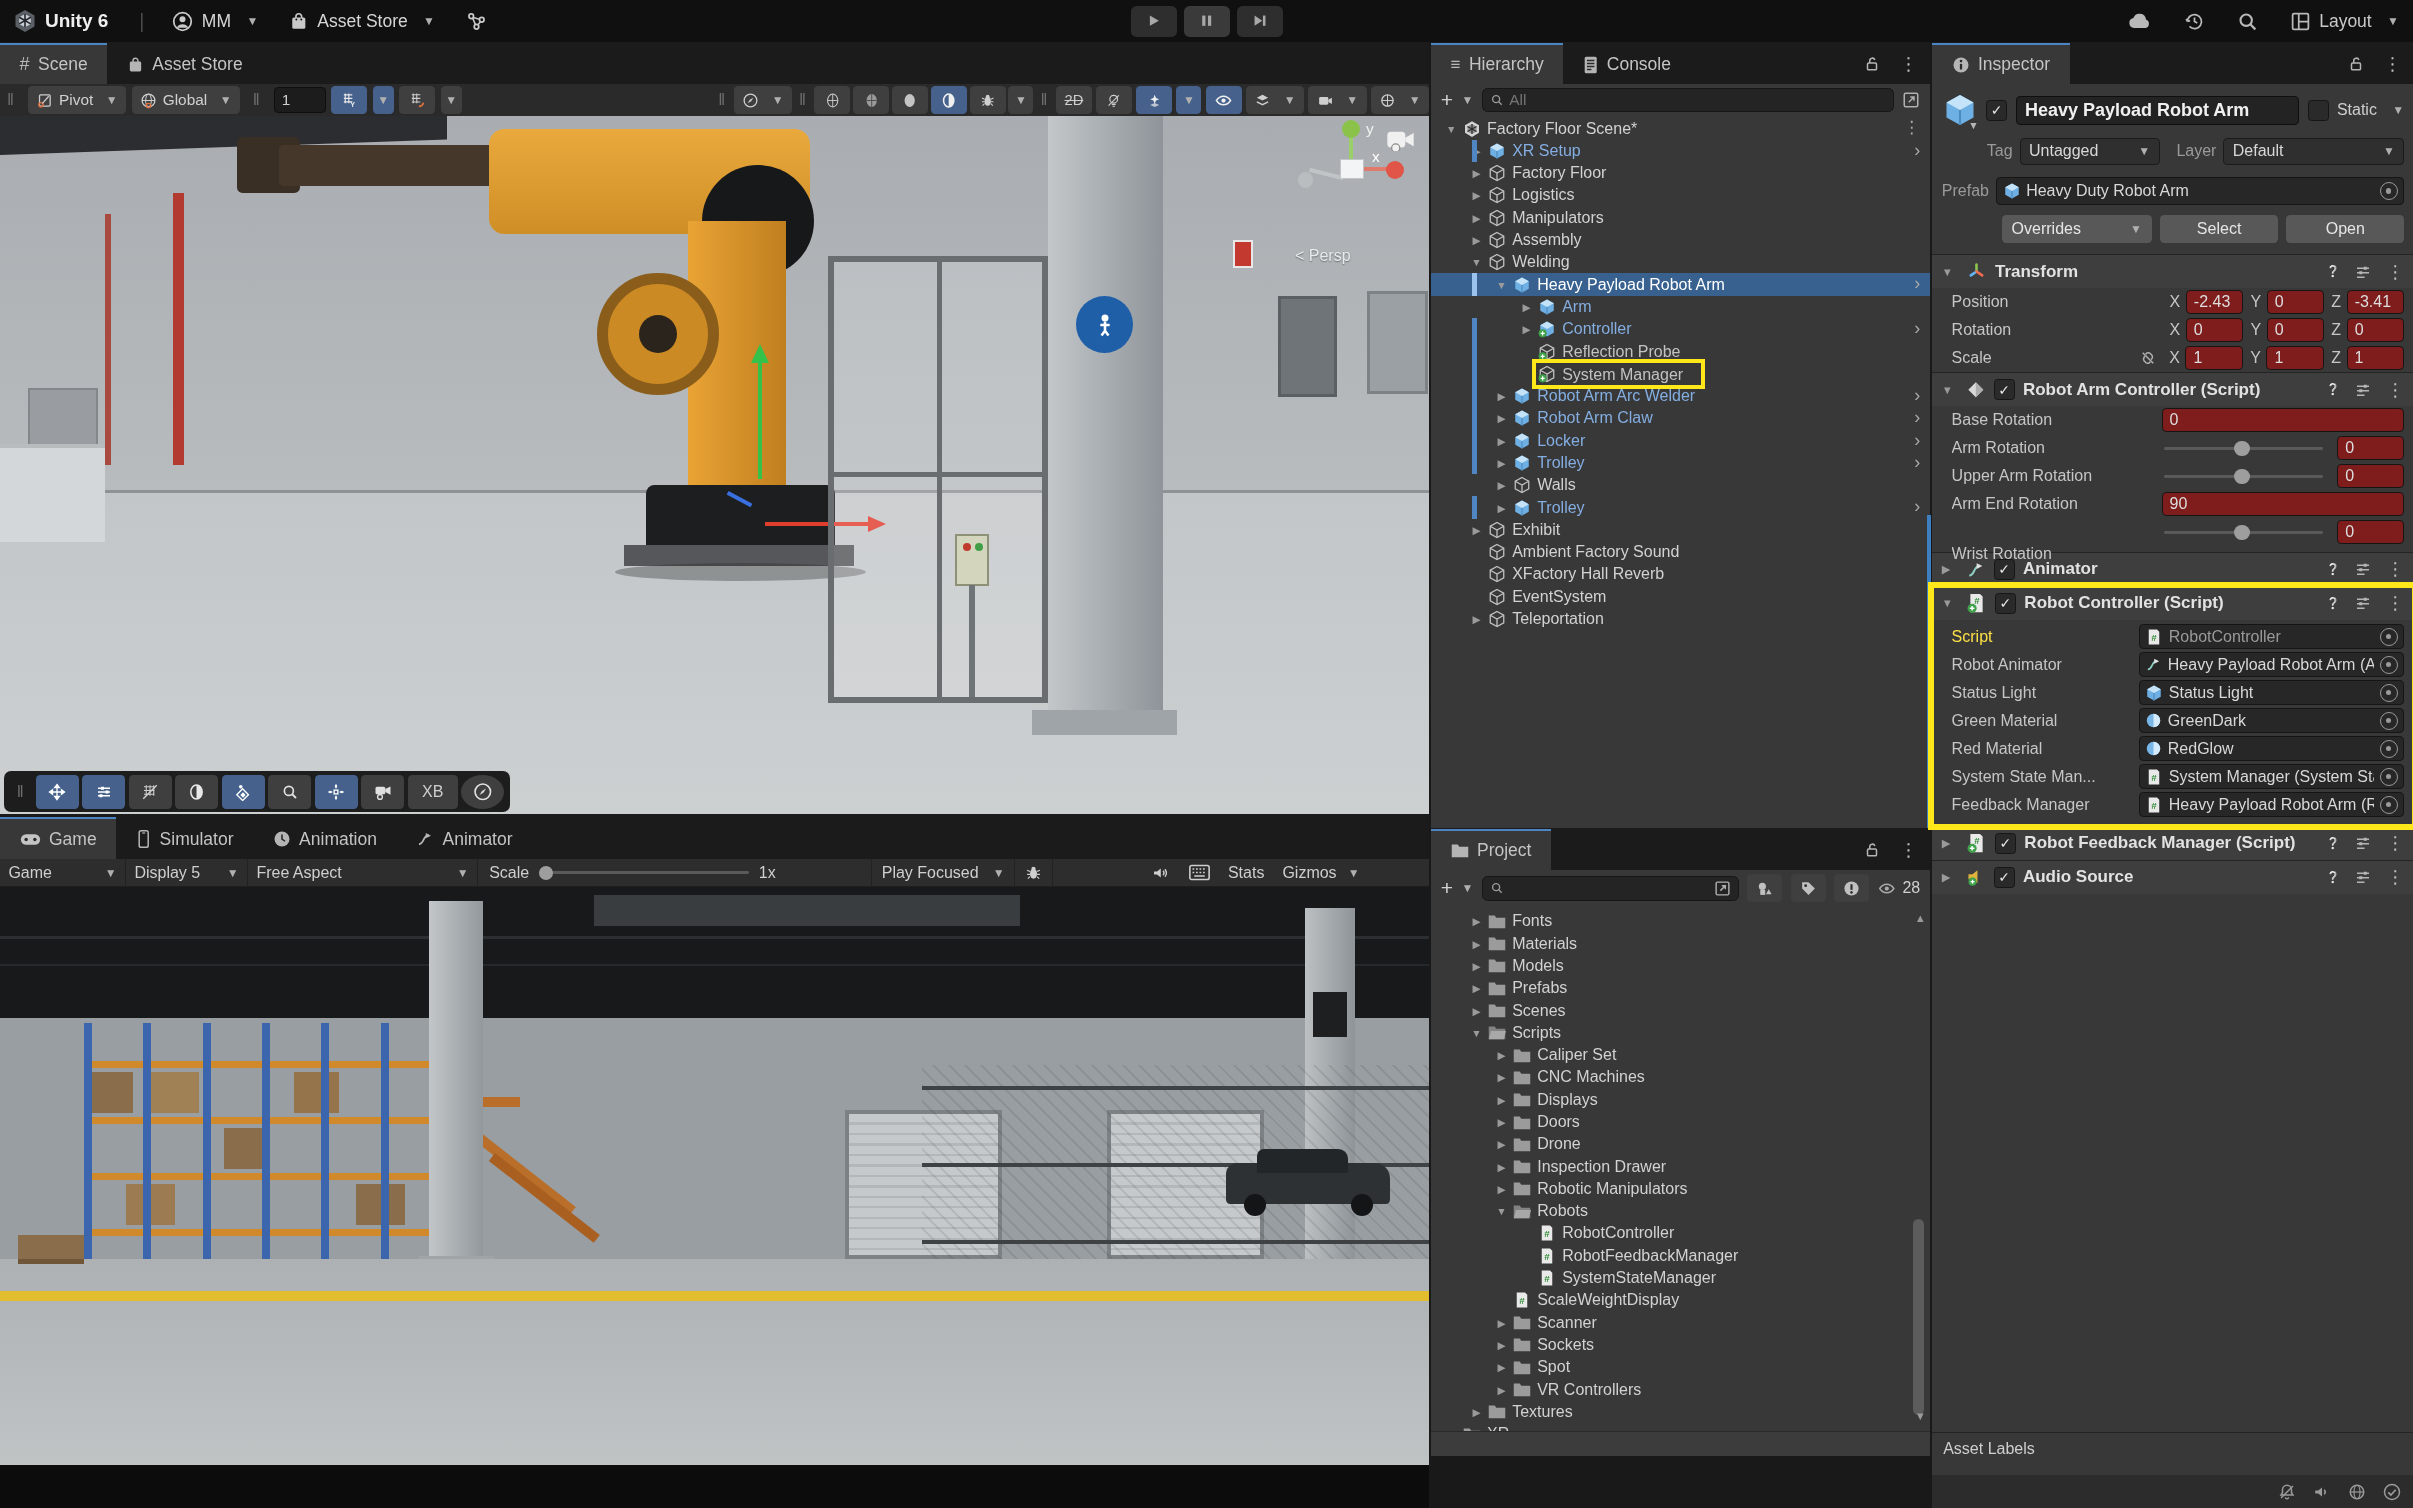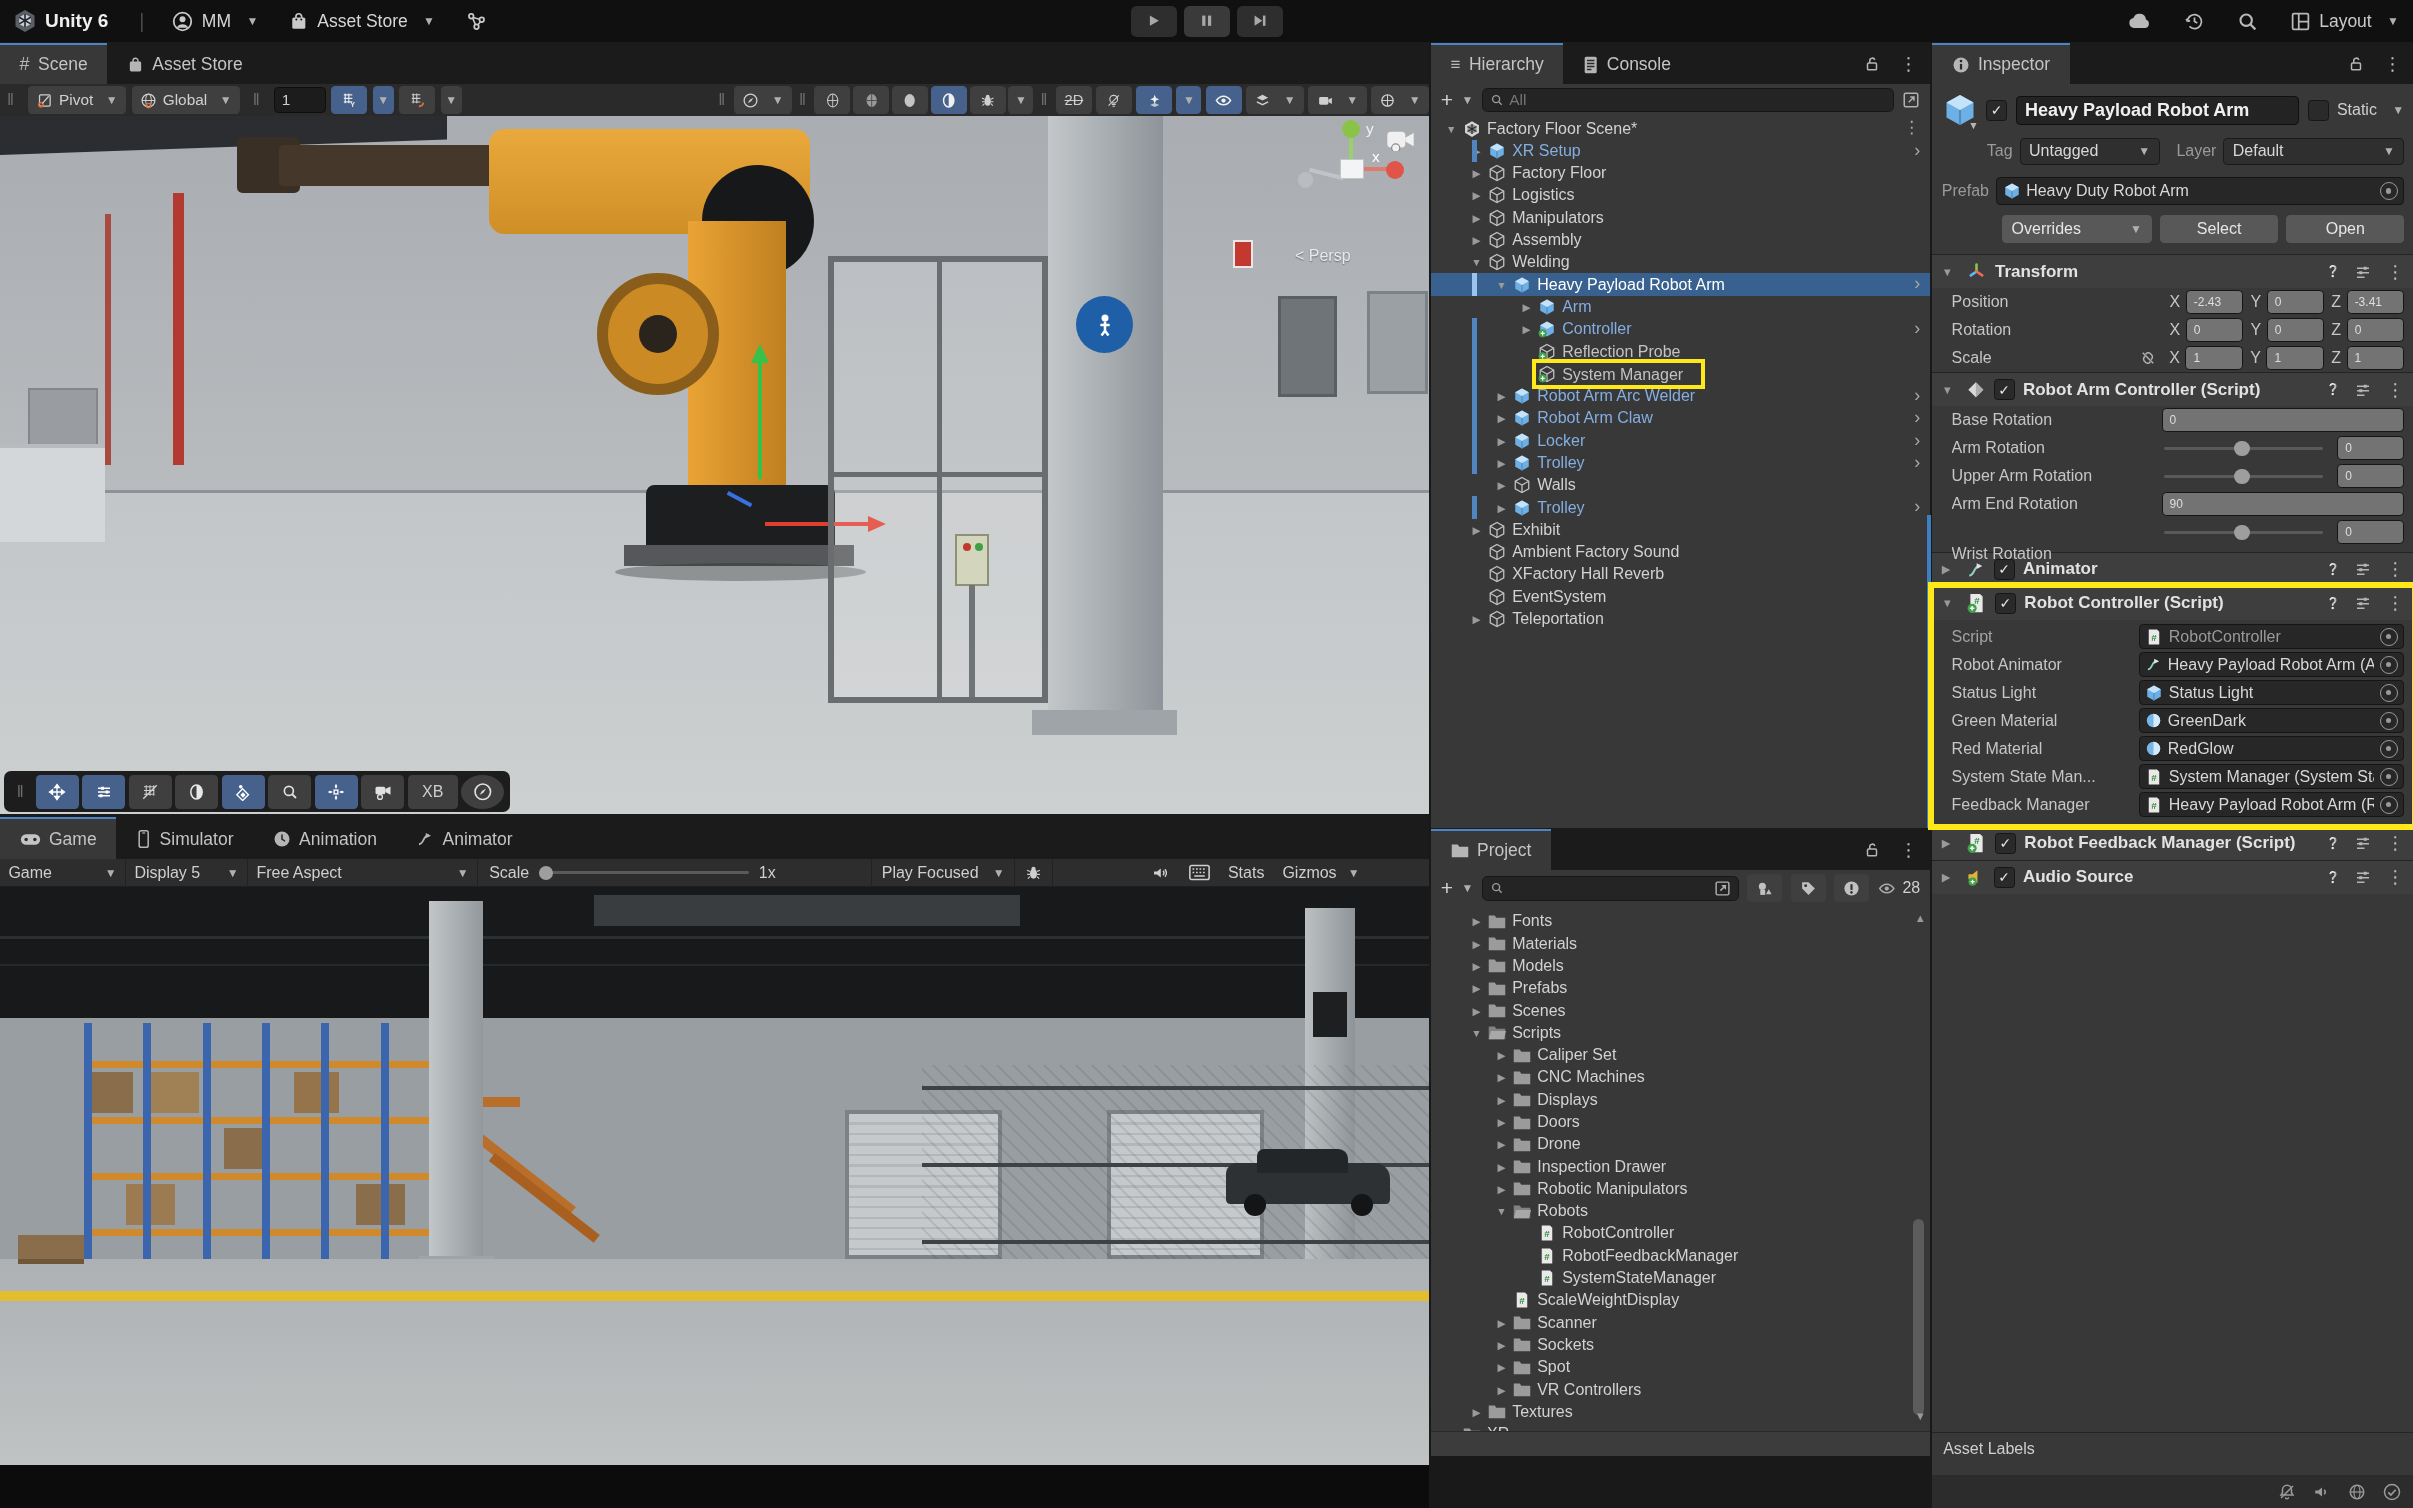--- a/index.html
+++ b/index.html
@@ -52,21 +52,21 @@
   .ybox{display:flex;align-items:flex-end;outline:4.9px solid var(--hl);padding:1.4px 18px 1.4px 1.4px;margin-left:-1.4px;}
 
   
   .comp-head{height:34px;background:var(--panel2);border-top:1.4px solid #242424;display:flex;align-items:center;padding:0 9.8px;gap:8.4px;}
   .comp-head .title{color:#e2e2e2;font-size:17px;font-weight:bold;flex:1;}
   .comp-head .arr{color:#9a9a9a;font-size:11.2px;width:15.4px;}
   .hicos{display:flex;align-items:center;gap:14px;color:#b5b5b5;}
   .chk{width:21px;height:21px;background:#2a2a2a;border:0.7px solid #161616;border-radius:3.5px;color:#e8e8e8;font-size:14px;display:flex;align-items:center;justify-content:center;}
   .irow{display:flex;align-items:center;height:28px;padding:0 9.8px 0 19.6px;}
   .irow .ilabel{flex:0 0 187px;color:#c6c6c6;font-size:16px;white-space:nowrap;overflow:hidden;}
-  .nfield{background:#737373;border:0.7px solid #151515;border-radius:4.2px;height:24px;color:#dedede;font-size:12px;display:flex;align-items:center;padding:0 7px;}
+  .nfield{background:#7f1d1d;border:0.7px solid #151515;border-radius:4.2px;height:24px;color:#dedede;font-size:16px;display:flex;align-items:center;padding:0 7px;}
   .ofield{flex:1;background:#272727;border:0.7px solid #151515;border-radius:4.2px;height:25px;display:flex;align-items:center;padding:0 5.6px;gap:5.6px;color:#d8d8d8;font-size:16px;overflow:hidden;}
   .ofield .val{flex:1;white-space:nowrap;overflow:hidden;}
   .picker{flex:0 0 18px;width:18px;height:18px;border:1.4px solid #9a9a9a;border-radius:50%;display:flex;align-items:center;justify-content:center;}
   .picker::after{content:"";width:5.6px;height:5.6px;background:#9a9a9a;border-radius:50%;}
   .slider{flex:1;height:2.8px;background:#5a5a5a;border-radius:1.4px;position:relative;margin:0 14px 0 2.8px;}
   .slider .thumb{position:absolute;top:-6.3px;left:44%;width:15.4px;height:15.4px;border-radius:50%;background:#9e9e9e;}
   .ddown{background:#2f2f2f;border:0.7px solid #1a1a1a;border-radius:4.2px;height:26.5px;display:flex;align-items:center;padding:0 8.4px;color:#d8d8d8;font-size:16px;}
   .ddown .caret{margin-left:auto;}
   .pbtn{background:var(--btn);border-radius:4.2px;height:28px;display:flex;align-items:center;justify-content:center;color:#e6e6e6;font-size:16px;}
 
@@ -1406,21 +1406,21 @@
             <svg width="18" height="18" viewBox="0 0 24 24">
               <path d="M4 7h16M4 13h16M4 19h10" stroke="#b5b5b5" stroke-width="2"></path>
               <rect x="13" y="5" width="4" height="4" fill="#b5b5b5"></rect>
               <rect x="7" y="11" width="4" height="4" fill="#b5b5b5"></rect>
             </svg>
             <span class="kebab">⋮</span>
           </div>
       </div>
       <div id="rc-fields" style="padding:2.8px 0 7px;">
           <div class="irow">
-            <span class="ilabel" style="color: #a3a3a3;">Script</span>
+            <span class="ilabel" style="color: #fde047;">Script</span>
             <div class="ofield">
               <span class="ticon">
                 <svg width="18" height="18" viewBox="0 0 24 24" style="font-size:23px">
                   <path d="M5 2h11l3 3v17H5z" fill="#e9e9e9"></path>
                   <text x="12" y="17" font-size="13" font-weight="bold" fill="#2e8b34" text-anchor="middle">#</text>
                 </svg>
               </span>
               <span class="val" style="color: rgb(154, 154, 154);">RobotController</span>
               <span class="picker"></span>
             </div>

